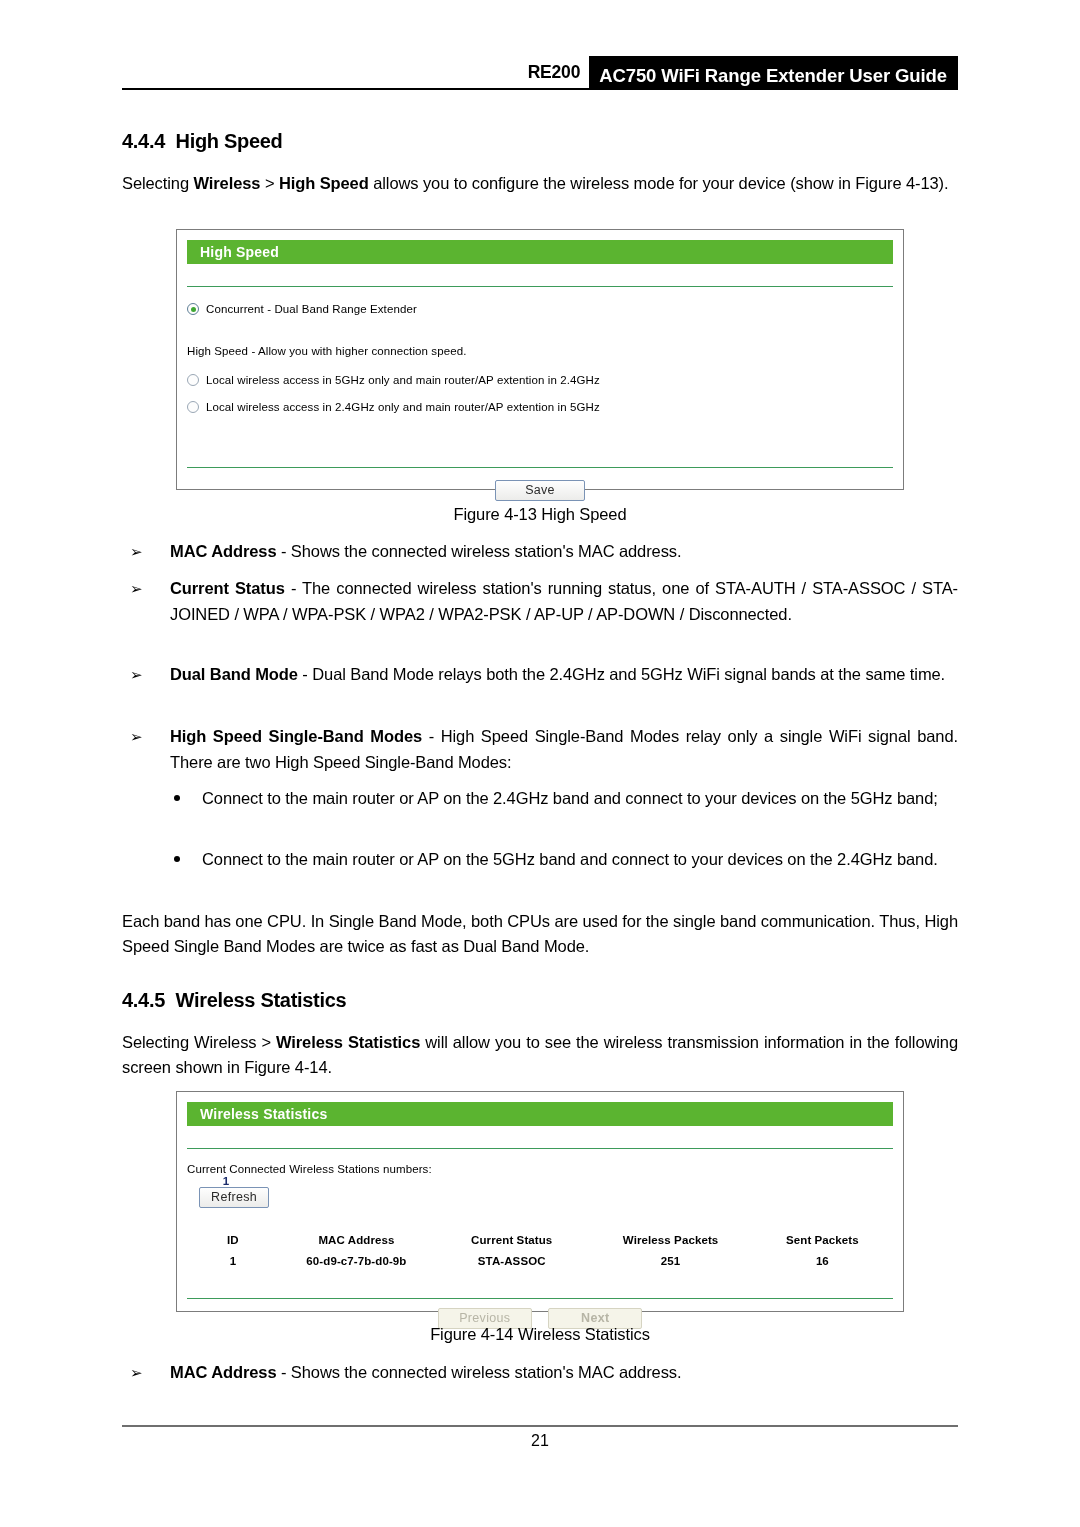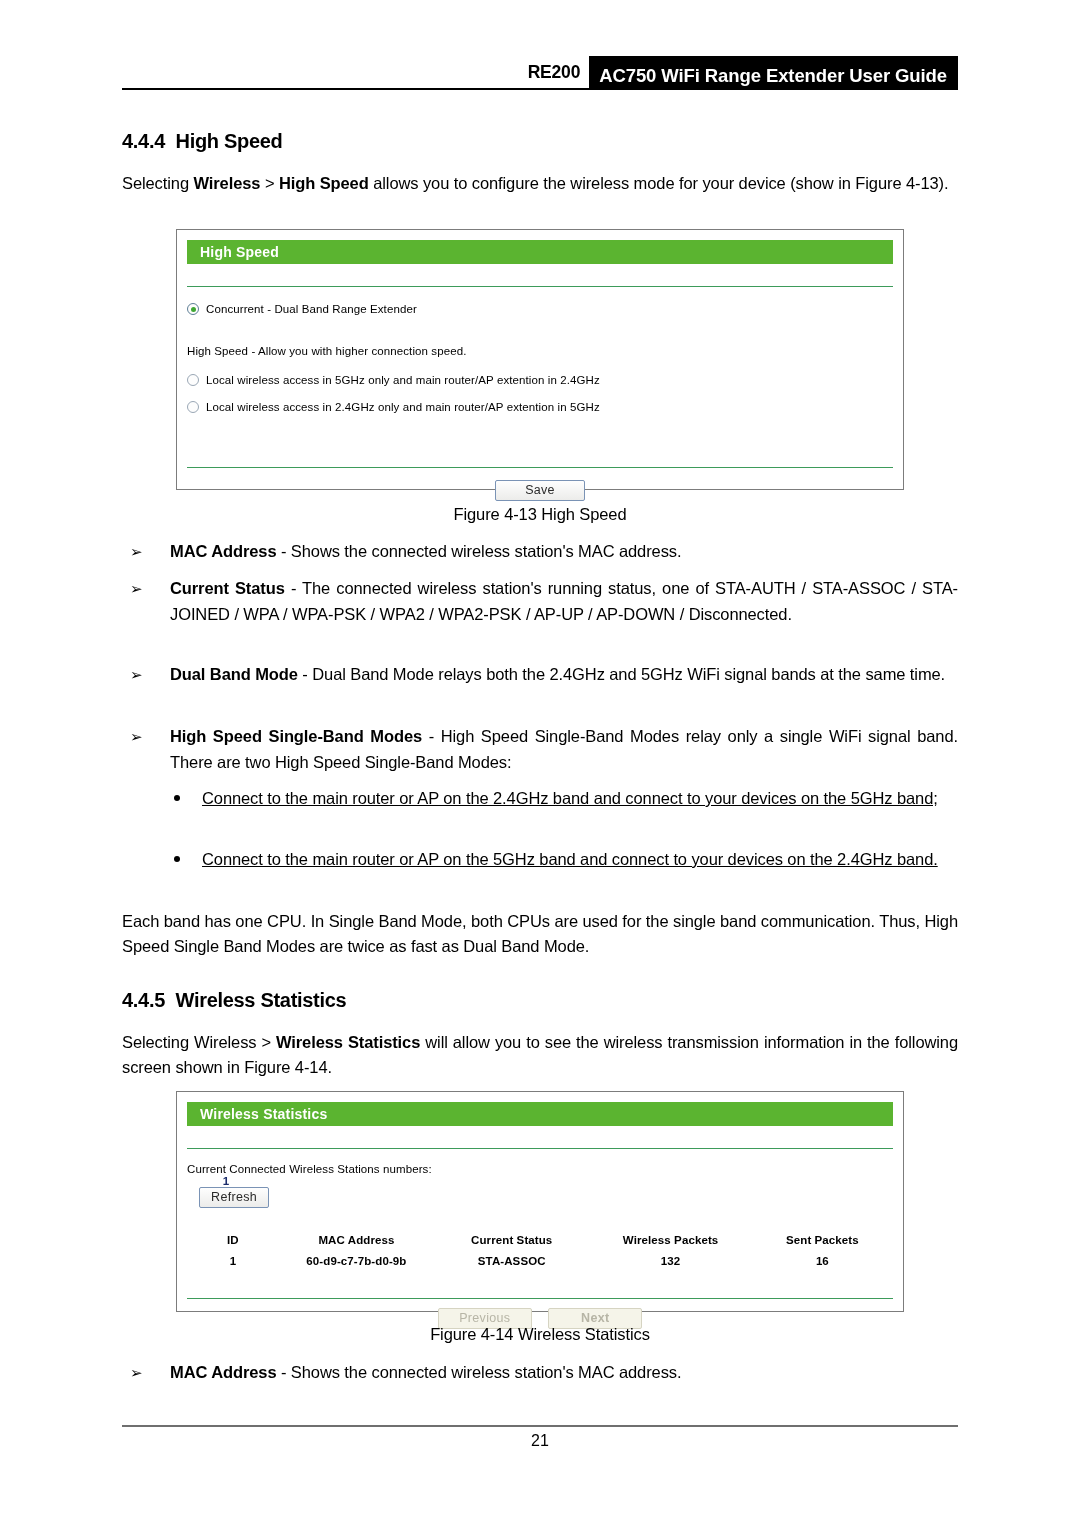--- a/index.html
+++ b/index.html
@@ -99,21 +99,20 @@
   .dotitem {
     position: absolute;
     left: 122px;
     width: 836px;
     font-size: 16.5px;
     line-height: 25.5px;
     text-align: justify;
     letter-spacing: -0.1px;
     padding-left: 80px;
     box-sizing: border-box;
-    text-decoration: underline;
   }
   .dotitem .dot {
     position: absolute;
     left: 52px;
     top: 9px;
     width: 6px;
     height: 6px;
     border-radius: 50%;
     background: #000;
   }
@@ -360,21 +359,21 @@
           <th style="width:22%;">Current Status</th>
           <th style="width:23%;">Wireless Packets</th>
           <th style="width:20%;">Sent Packets</th>
         </tr>
       </thead>
       <tbody>
         <tr>
           <td>1</td>
           <td>60-d9-c7-7b-d0-9b</td>
           <td>STA-ASSOC</td>
-          <td>132</td>
+          <td>251</td>
           <td>16</td>
         </tr>
       </tbody>
     </table>
   </div>
   <div class="hrule" style="margin-top:26px;"></div>
   <div class="btnbar" style="padding-top:9px;">
     <span class="btn disabled" style="display:inline-block; width:94px;">Previous</span>
     <span class="btn disabled" style="display:inline-block; width:94px; margin-left:12px;font-weight:bold;">Next</span>
   </div>

